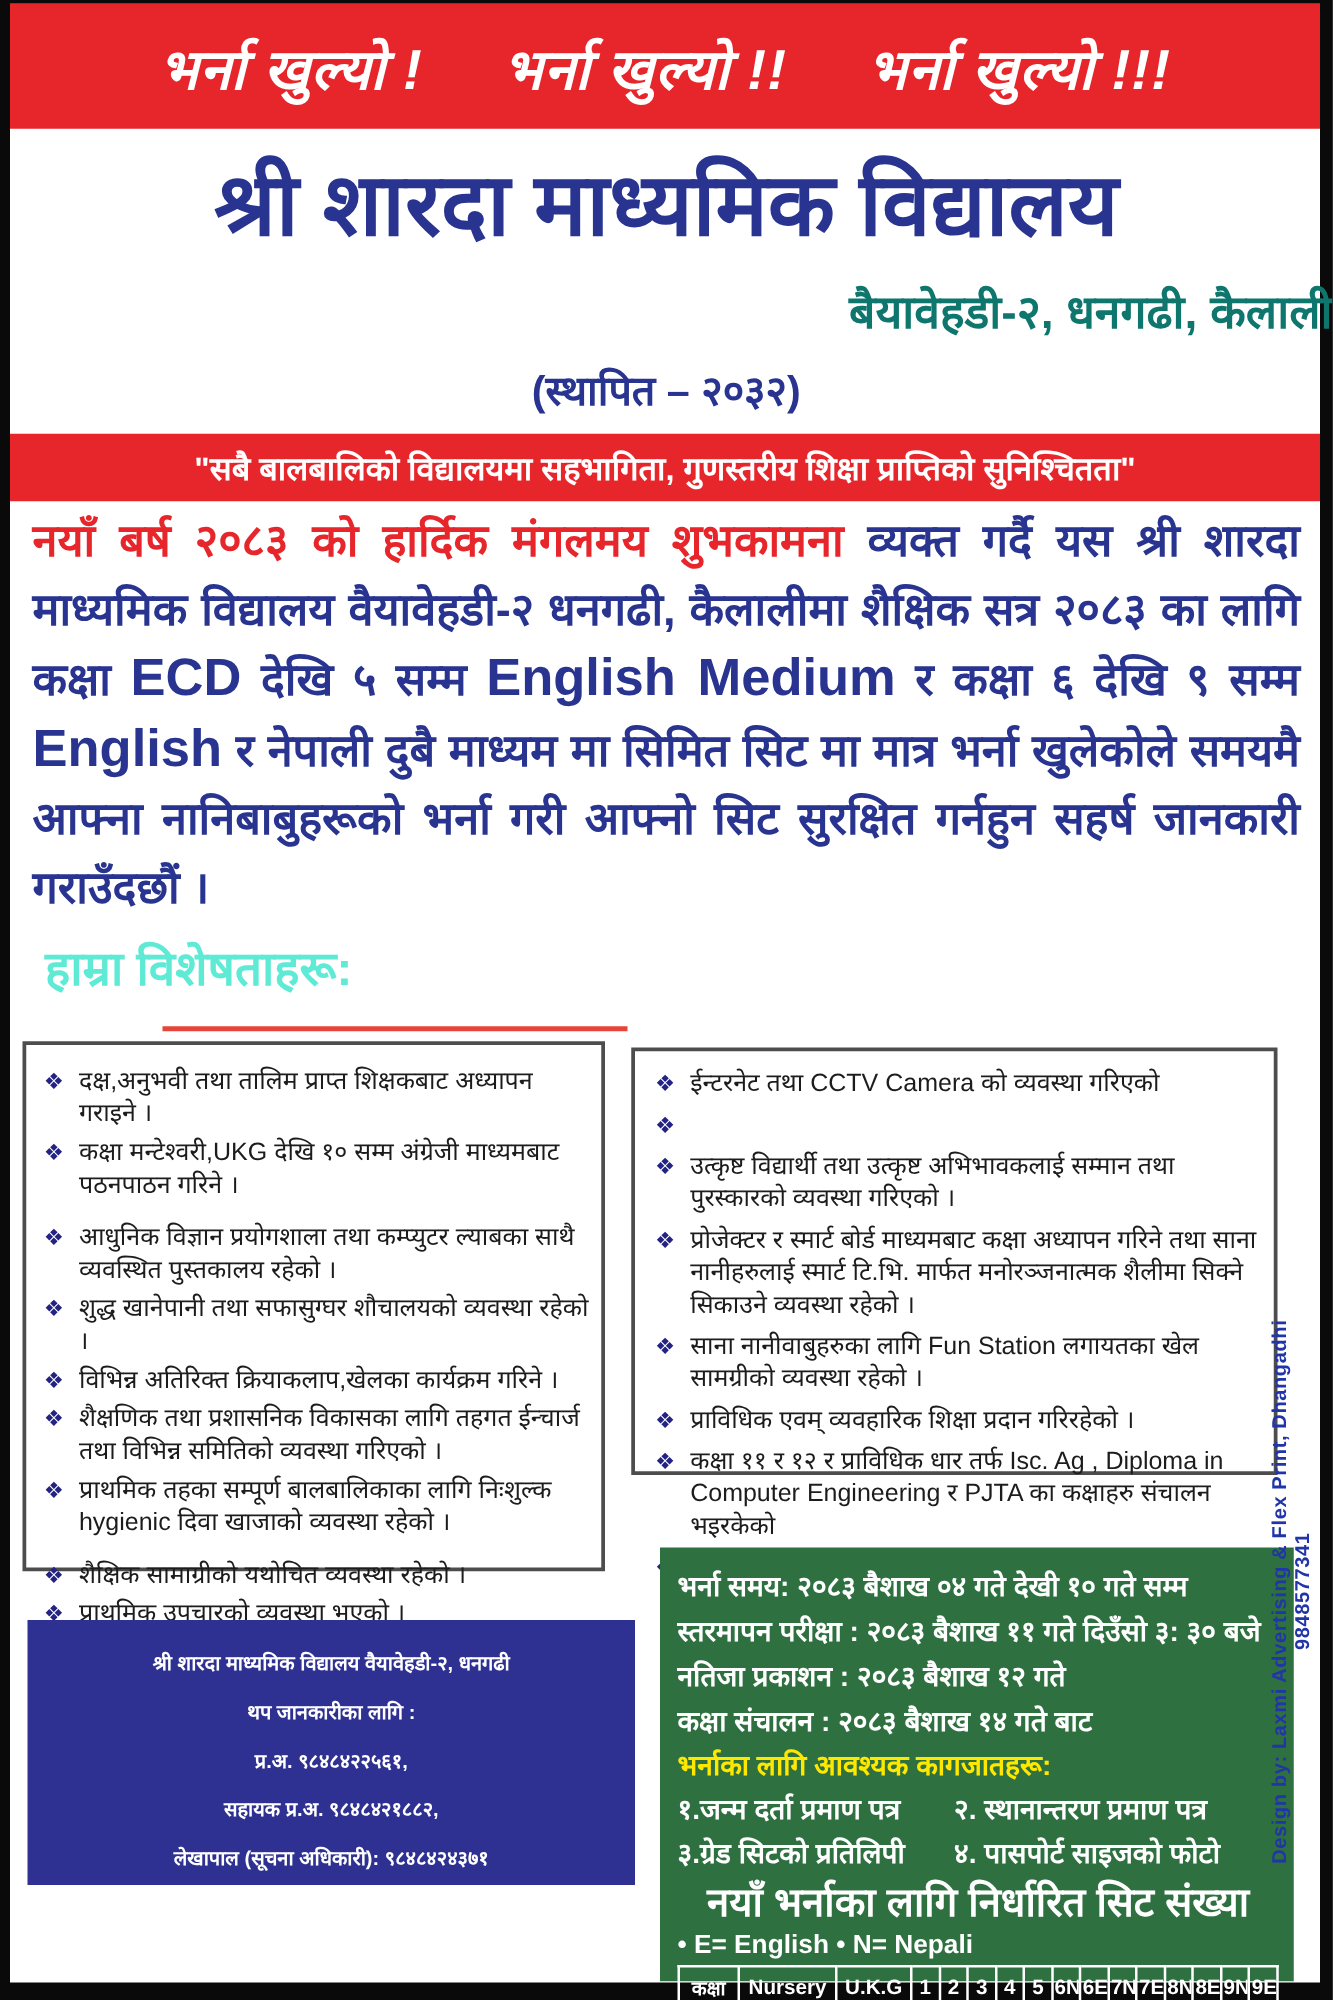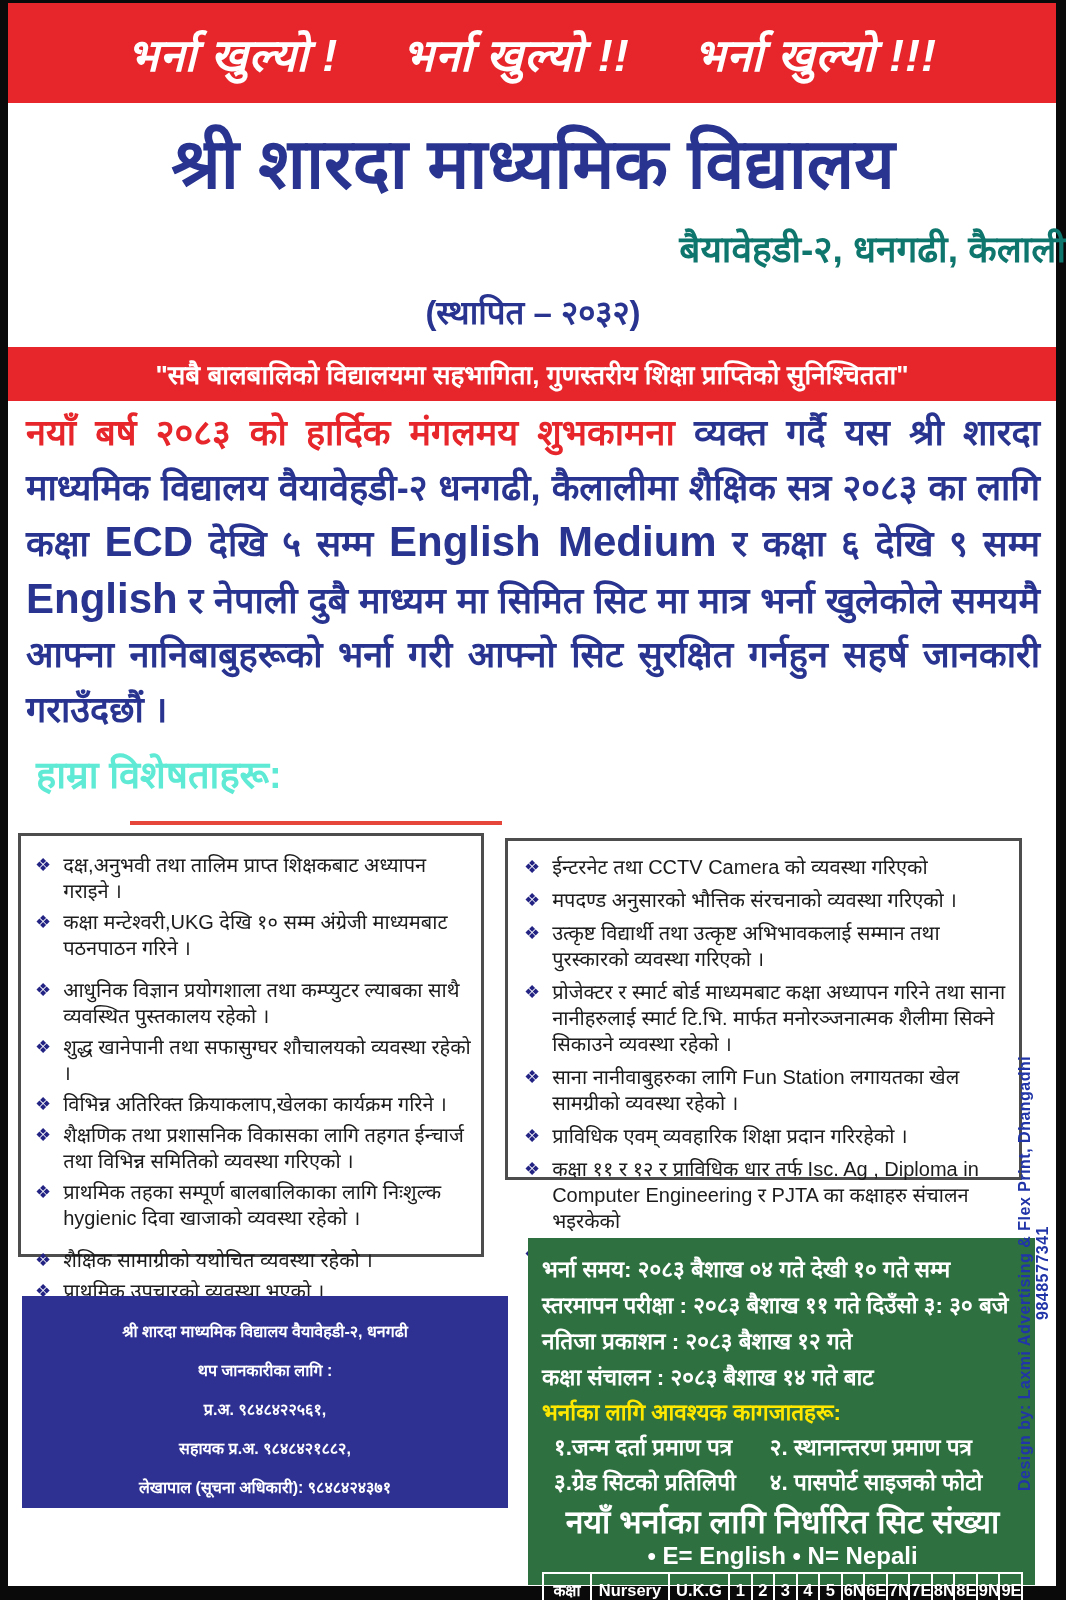--- a/index.html
+++ b/index.html
@@ -43,24 +43,24 @@
   .right-box li { margin-bottom:7px; }
 
   .contact-box { left:22px; top:1296px; width:486px; height:212px; background:#2e3192;
     color:#ffffff; text-align:center; padding-top:16px; }
   .contact-box div { font-size:16px; font-weight:bold; line-height:39px; }
 
   .green-box { left:528px; top:1238px; width:507px; height:347px; background:#2e7040;
     color:#ffffff; padding:14px 12px 4px 14px; }
   .schedule-line { font-size:22.5px; font-weight:bold; line-height:36px; }
   .docs-heading { color:#ffe800; font-size:22.5px; font-weight:bold; line-height:34px; }
-  .docs-grid { display:grid; grid-template-columns:46% 54%;margin-left:12px; }
+  .docs-grid { display:grid; grid-template-columns:46% 54%; }
   .docs-grid div { font-size:22.5px; font-weight:bold; line-height:35px; }
   .seats-heading { font-size:32px; font-weight:bold; text-align:center; line-height:40px; margin-top:2px; }
-  .legend { font-size:24px; font-weight:bold; text-align:center; line-height:27px; }
+  .legend { font-size:21px; font-weight:bold; text-align:left; line-height:27px; }
   .seats-table { width:100%; border-collapse:collapse; table-layout:fixed; margin-top:3px; }
   .seats-table td { border:2px solid #ffffff; color:#ffffff; font-weight:bold; text-align:center;
     font-size:16.5px; height:34px; overflow:hidden; padding:0 1px; }
   .seats-table .rowlab { width:48px; font-size:15.5px; }
   .seats-table .c-nursery { width:78px; }
   .seats-table .c-ukg { width:60px; }
 
   .credit { right:14px; top:1038px; height:470px; writing-mode:vertical-rl; transform:rotate(180deg);
     color:#2135a8; font-size:16px; font-weight:bold; letter-spacing:.5px; text-align:center; }
 </style>
@@ -137,21 +137,20 @@
   </div>
 
   <div class="abs feat-box right-box">
     <ul class="feat-list">
       <li>
           <span class="bullet">❖</span>
           <span>ईन्टरनेट तथा  CCTV Camera  को व्यवस्था गरिएको</span>
         </li>
       <li>
           <span class="bullet">❖</span>
-          <span>मपदण्ड अनुसारको भौत्तिक संरचनाको व्यवस्था गरिएको ।</span>
         </li>
       <li>
           <span class="bullet">❖</span>
           <span>उत्कृष्ट विद्यार्थी तथा उत्कृष्ट अभिभावकलाई सम्मान तथा पुरस्कारको व्यवस्था गरिएको ।</span>
         </li>
       <li>
           <span class="bullet">❖</span>
           <span>प्रोजेक्टर र स्मार्ट बोर्ड माध्यमबाट कक्षा अध्यापन गरिने तथा साना नानीहरुलाई स्मार्ट टि.भि. मार्फत मनोरञ्जनात्मक शैलीमा सिक्ने सिकाउने व्यवस्था रहेको ।</span>
         </li>
       <li>

